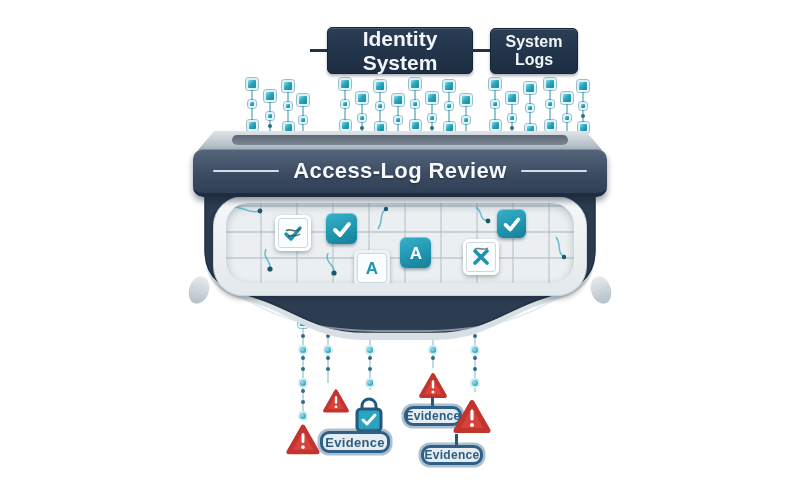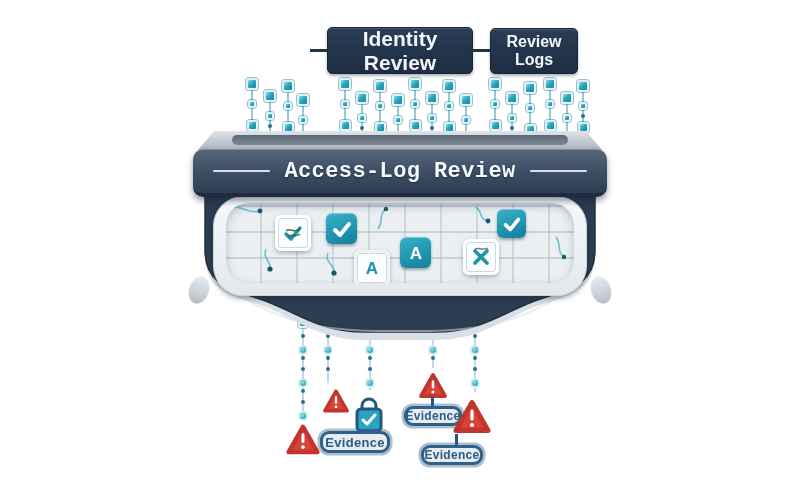--- a/index.html
+++ b/index.html
@@ -28,21 +28,21 @@
   .lip{background:linear-gradient(180deg,#dfe4e9,#aab4bd);
        -webkit-clip-path:polygon(0% 100%,4% 0%,96% 0%,100% 100%);
        clip-path:polygon(0% 100%,4% 0%,96% 0%,100% 100%);}
   .lipslot{background:linear-gradient(180deg,#5d6876,#7c8793);border-radius:5px;}
   .band{background:linear-gradient(180deg,#56667d 0%,#3b4c63 55%,#2f3f56 100%);
         border-radius:10px;border-bottom:4px solid #1f2c40;
         box-shadow:0 4px 6px rgba(18,30,46,.45), inset 0 1px 0 rgba(255,255,255,.25);
         display:flex;align-items:center;padding:0 20px;}
   .band-line{flex:1;height:2px;background:rgba(244,248,250,.85);border-radius:2px;}
   .band-title{color:#f4f8fb;font-weight:bold;font-size:22px;letter-spacing:.4px;
-              margin:0 14px;white-space:nowrap;text-shadow:0 1px 2px rgba(0,0,0,.4);font-family:Liberation Mono, monospace;}
+              margin:0 14px;white-space:nowrap;text-shadow:0 1px 2px rgba(0,0,0,.4);}
   .rim{background:linear-gradient(180deg,#f7f9fa,#e2e8ec);border:1px solid #ccd5db;
        border-radius:30px;box-shadow:0 3px 5px rgba(20,35,50,.35);}
   .interior{background-color:#ebeff1;border-radius:22px;overflow:hidden;
        background-image:
          repeating-linear-gradient(0deg, rgba(0,0,0,0) 0 24px, rgba(172,186,196,.55) 24px 26px),
          repeating-linear-gradient(90deg, rgba(0,0,0,0) 0 34px, rgba(172,186,196,.45) 34px 36px);
        box-shadow:inset 0 3px 8px rgba(40,60,80,.28);}
   .wing{width:20px;height:28px;border-radius:50%;
         background:linear-gradient(180deg,#e6ebef,#b6bfc7);}
 
@@ -59,25 +59,25 @@
          box-shadow:0 0 0 2.5px rgba(47,94,135,.4);letter-spacing:.3px;}
   .stem{width:3px;background:#23597f;}
 </style>
 </head>
 <body>
 
 <div class="stage">
 
   <div class="abs hconn" style="left:310px;top:49px;width:19px;"></div>
   <div class="abs srcbox" style="left:327px;top:27px;width:146px;height:47px;font-size:21px;">
-    <span>Identity Review</span>
+    <span>Identity System</span>
   </div>
   <div class="abs hconn" style="left:471px;top:49px;width:21px;"></div>
   <div class="abs srcbox" style="left:490px;top:28px;width:88px;height:46px;font-size:16px;line-height:1.15;padding:0 14px;">
-    <span>Review Logs</span>
+    <span>System Logs</span>
   </div>
 
   <div id="deco" class="abs" style="left:0;top:0;width:800px;height:500px;">
       <div class="abs sline" style="left: 251px; top: 82px; height: 58px;"></div>
       <div class="pk pk-sq" style="left: 246px; top: 78px; width: 12px; height: 12px;"></div>
       <div class="pk pk-sq" style="left: 248px; top: 100px; width: 8px; height: 8px;"></div>
       <div class="pk pk-sq" style="left: 246.5px; top: 120px; width: 11px; height: 11px;"></div>
       <div class="abs sline" style="left: 269px; top: 94px; height: 46px;"></div>
       <div class="pk pk-sq" style="left: 264px; top: 90px; width: 12px; height: 12px;"></div>
       <div class="pk pk-sq" style="left: 266px; top: 112px; width: 8px; height: 8px;"></div>

